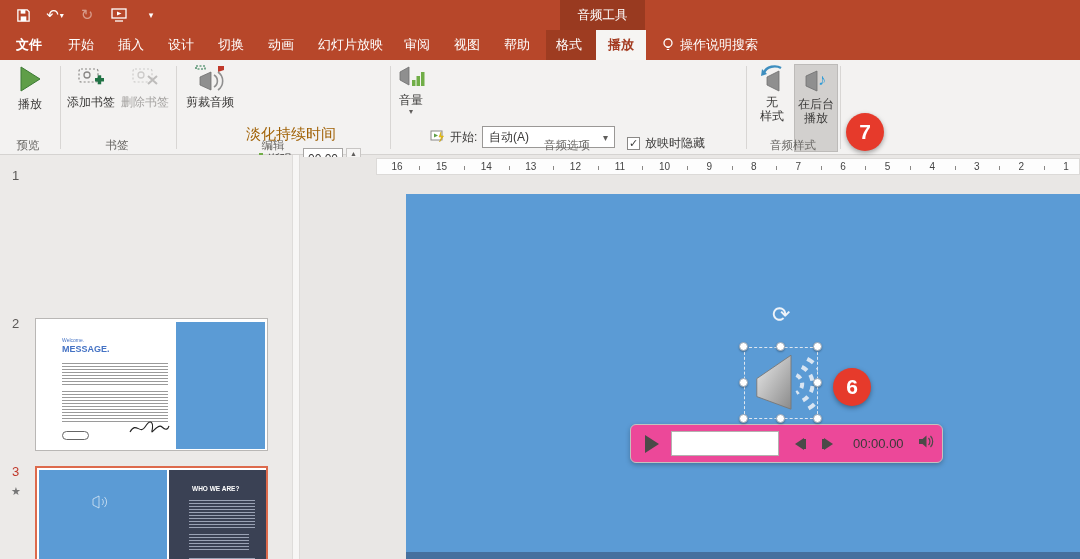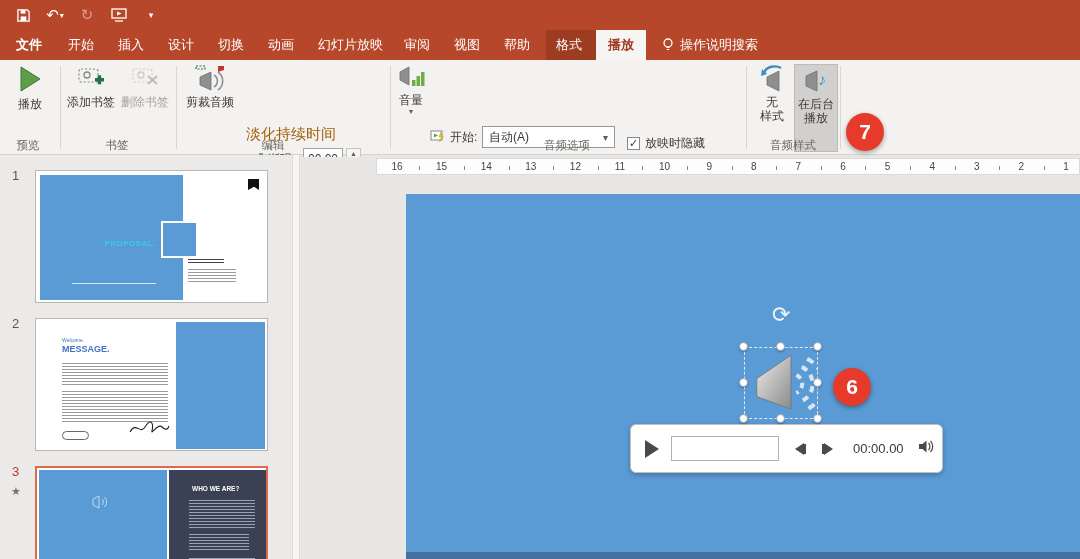--- a/index.html
+++ b/index.html
@@ -69,21 +69,21 @@
   #canvas { left:300px; top:176px; width:780px; height:383px; background:#e9e7e5; }
   #slide { position:absolute; left:106px; top:18px; width:674px; height:358px; background:#5B9BD5; }
   #slide-bottom-strip { position:absolute; left:106px; top:376px; width:674px; height:7px; background:#46709e; }
 
   
   #selbox { position:absolute; left:444px; top:171px; width:74px; height:72px; border:1px dashed #dfe7f0; }
   .hdl { position:absolute; width:9px; height:9px; border-radius:50%; background:#fff; border:1px solid #98a6b5; box-shadow:0 1px 2px rgba(0,0,0,.3); z-index:5; }
   #rot-handle { position:absolute; left:472px; top:128px; color:#eef3f9; font-size:22px; line-height:22px; z-index:5; }
 
   
-  #player { position:absolute; left:330px; top:248px; width:313px; height:49px; background:#ffffff; border:1px solid #c3c1bf; border-radius:6px;
+  #player { position:absolute; left:330px; top:248px; width:313px; height:39px; background:#ec4899; border:1px solid #c3c1bf; border-radius:6px;
     box-shadow:0 2px 5px rgba(0,0,0,.25); display:flex; align-items:center; }
   #pb-play { width:0; height:0; border-left:14px solid #4b4a48; border-top:9px solid transparent; border-bottom:9px solid transparent; margin-left:14px; cursor:pointer; }
   #pb-progress { width:108px; height:25px; background:#fff; border:1px solid #b3b1af; margin-left:12px; }
   .stepbtn { display:flex; align-items:center; margin-left:16px; cursor:pointer; }
   .stepbar { width:2px; height:10px; background:#4b4a48; }
   .tri-l { width:0; height:0; border-right:9px solid #4b4a48; border-top:6px solid transparent; border-bottom:6px solid transparent; }
   .tri-r { width:0; height:0; border-left:9px solid #4b4a48; border-top:6px solid transparent; border-bottom:6px solid transparent; }
   #pb-time { font-size:13px; color:#3b3a39; margin-left:20px; }
   #pb-vol { margin-left:14px; cursor:pointer; }
 
@@ -111,20 +111,21 @@
       <span class="qi dim">↻</span>
       <span class="qi">
         <svg width="16" height="14" viewBox="0 0 16 14">
             <rect x="1" y="1" width="14" height="9" fill="none" stroke="#fff" stroke-width="1.3"></rect>
             <path d="M6 3.5 L10.5 5.5 L6 7.5 Z" fill="#fff"></path>
             <path d="M4 13 h8" stroke="#fff" stroke-width="1.3"></path>
           </svg>
       </span>
       <span class="qi" style="font-size:9px">▾</span>
     </div>
+    <div class="ctx-block">音频工具</div>
   </div>
 
   <div class="abs" id="tabrow">
     <div class="tab" style="left:12px;font-weight:bold">文件</div>
     <div class="tab" style="left:64px">开始</div>
     <div class="tab" style="left:114px">插入</div>
     <div class="tab" style="left:164px">设计</div>
     <div class="tab" style="left:214px">切换</div>
     <div class="tab" style="left:264px">动画</div>
     <div class="tab" style="left:314px">幻灯片放映</div>
@@ -279,30 +280,20 @@
     </div>
     <div class="grouplabel" style="left:733px">音频样式</div>
     <div class="gdiv" style="left:840px"></div>
   </div>
 
   <div class="badge" style="left:846px;top:113px">7</div>
 
   <div class="abs" id="panel">
 
     <span class="thumbnum" style="left:12px;top:13px">1</span>
-    <div class="thumb" style="top:15px">
-      <div class="abs" style="left:4px;top:4px;width:143px;height:125px;background:#5B9BD5"></div>
-      <div class="abs fl" style="left:62px;top:62px;width:58px;height:3;--lc:rgba(255,255,255,.55)"></div>
-      <div class="tinytxt" style="left:40px;top:68px;width:80px;text-align:right;font-size:8px;font-weight:bold;color:#35cfe2;letter-spacing:.5px">PROPOSAL.</div>
-      <div class="abs" style="left:125px;top:50px;width:37px;height:37px;background:#5B9BD5;border:2px solid #fff"></div>
-      <div class="abs" style="left:212px;top:8px;width:11px;height:11px;background:#111;clip-path:polygon(0 0,100% 0,100% 100%,55% 70%,0 100%)"></div>
-      <div class="abs fl" style="left:152px;top:88px;width:36px;height:6px;--lc:#444"></div>
-      <div class="abs fl" style="left:152px;top:98px;width:48px;height:14px;--lc:#9a9a9a"></div>
-      <div class="abs fl" style="left:36px;top:112px;width:84px;height:2px;--lc:rgba(255,255,255,.75)"></div>
-    </div>
 
     <span class="thumbnum" style="left:12px;top:161px">2</span>
     <div class="thumb" style="top:163px">
       <div class="abs" style="left:140px;top:3px;width:89px;height:127px;background:#5B9BD5"></div>
       <div class="tinytxt" style="left:26px;top:19px;font-size:5px;color:#4472C4">Welcome.</div>
       <div class="tinytxt" style="left:26px;top:25px;font-size:9px;font-weight:bold;color:#4472C4">MESSAGE.</div>
       <div class="abs fl" style="left:26px;top:44px;width:106px;height:23px;--lc:#9a9a9a"></div>
       <div class="abs fl" style="left:26px;top:72px;width:106px;height:31px;--lc:#9a9a9a"></div>
       <div class="abs" style="left:26px;top:112px;width:27px;height:9px;border:1px solid #666;border-radius:5px"></div>
       <svg class="abs" style="left:92px;top:100px" width="42" height="18" viewBox="0 0 42 18">

